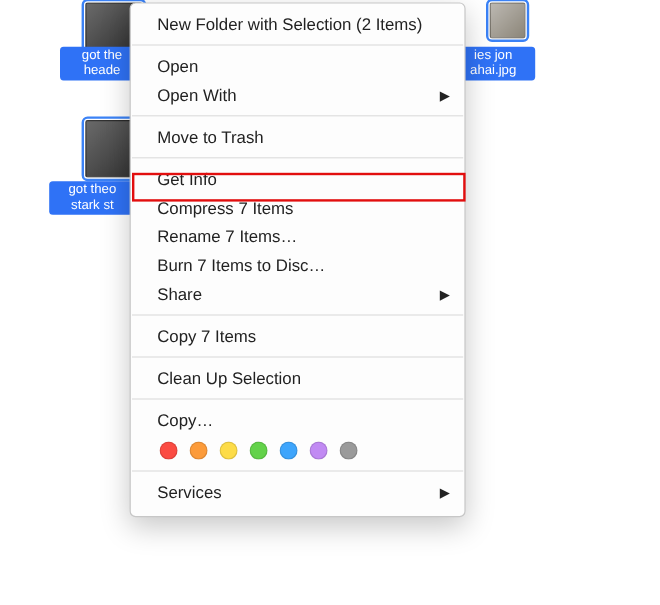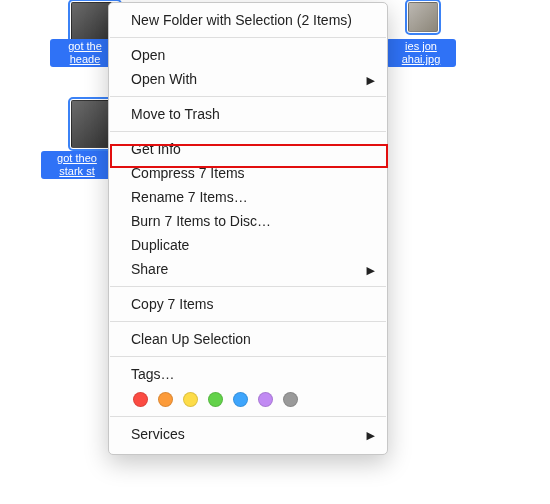--- a/index.html
+++ b/index.html
@@ -35,21 +35,20 @@
     margin-top: 3px;
     background: #2f72f6;
     color: #fff;
     font-size: 11px;
     line-height: 13px;
     padding: 1px 4px;
     border-radius: 3px;
     text-align: center;
     max-width: 72px;
     word-break: break-word;
-    text-decoration: underline;
   }
   
   .menu {
     position: absolute;
     left: 108px;
     top: 2px;
     width: 280px;
     background: #fdfdfd;
     border: 1px solid #c7c7c7;
     border-radius: 5px;
@@ -101,21 +100,21 @@
   <div class="thumb sel-ring"></div>
 </div>
 <div class="desk-item" style="left:50px; top:36px;">
   <div class="fname">got the
 heade</div>
 </div>
 
 <div class="desk-item" style="left:388px; top:2px;">
   <div class="thumb sel-ring light" style="width:30px;height:30px;"></div>
 </div>
-<div class="desk-item" style="left:386px; top:36px;">
+<div class="desk-item" style="left:376px; top:36px;">
   <div class="fname">ies jon
 ahai.jpg</div>
 </div>
 
 <div class="desk-item" style="left:60px; top:100px;">
   <div class="thumb tall sel-ring"></div>
 </div>
 <div class="desk-item" style="left:38px; top:148px; width:78px;">
   <div class="fname">got theo
 stark st</div>
@@ -148,40 +147,37 @@
   <div class="mi">
     <span>Compress 7 Items</span>
   </div>
   <div class="mi">
     <span>Rename 7 Items…</span>
   </div>
   <div class="mi">
     <span>Burn 7 Items to Disc…</span>
   </div>
   <div class="mi">
-    <span>Duplicate</span>
-  </div>
-  <div class="mi">
     <span>Share</span>
     <span class="arrow">▶</span>
   </div>
   <div class="sep"></div>
 
   <div class="mi">
     <span>Copy 7 Items</span>
   </div>
   <div class="sep"></div>
 
   <div class="mi">
     <span>Clean Up Selection</span>
   </div>
   <div class="sep"></div>
 
   <div class="mi">
-    <span>Tags…</span>
+    <span>Copy…</span>
   </div>
   <div class="tags-row">
     <div class="tag-dot" style="background:#fb4b42"></div>
     <div class="tag-dot" style="background:#fc9b3a"></div>
     <div class="tag-dot" style="background:#fddc48"></div>
     <div class="tag-dot" style="background:#63d24a"></div>
     <div class="tag-dot" style="background:#3ea5fc"></div>
     <div class="tag-dot" style="background:#c18af3"></div>
     <div class="tag-dot" style="background:#9a9a9a"></div>
   </div>

